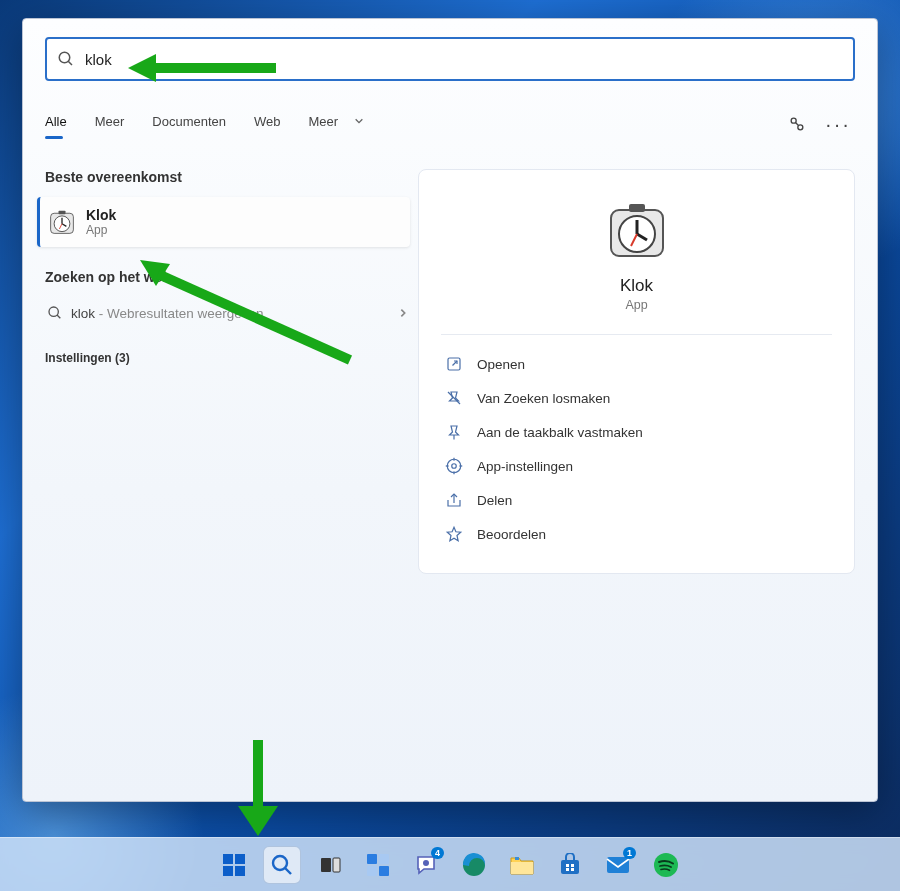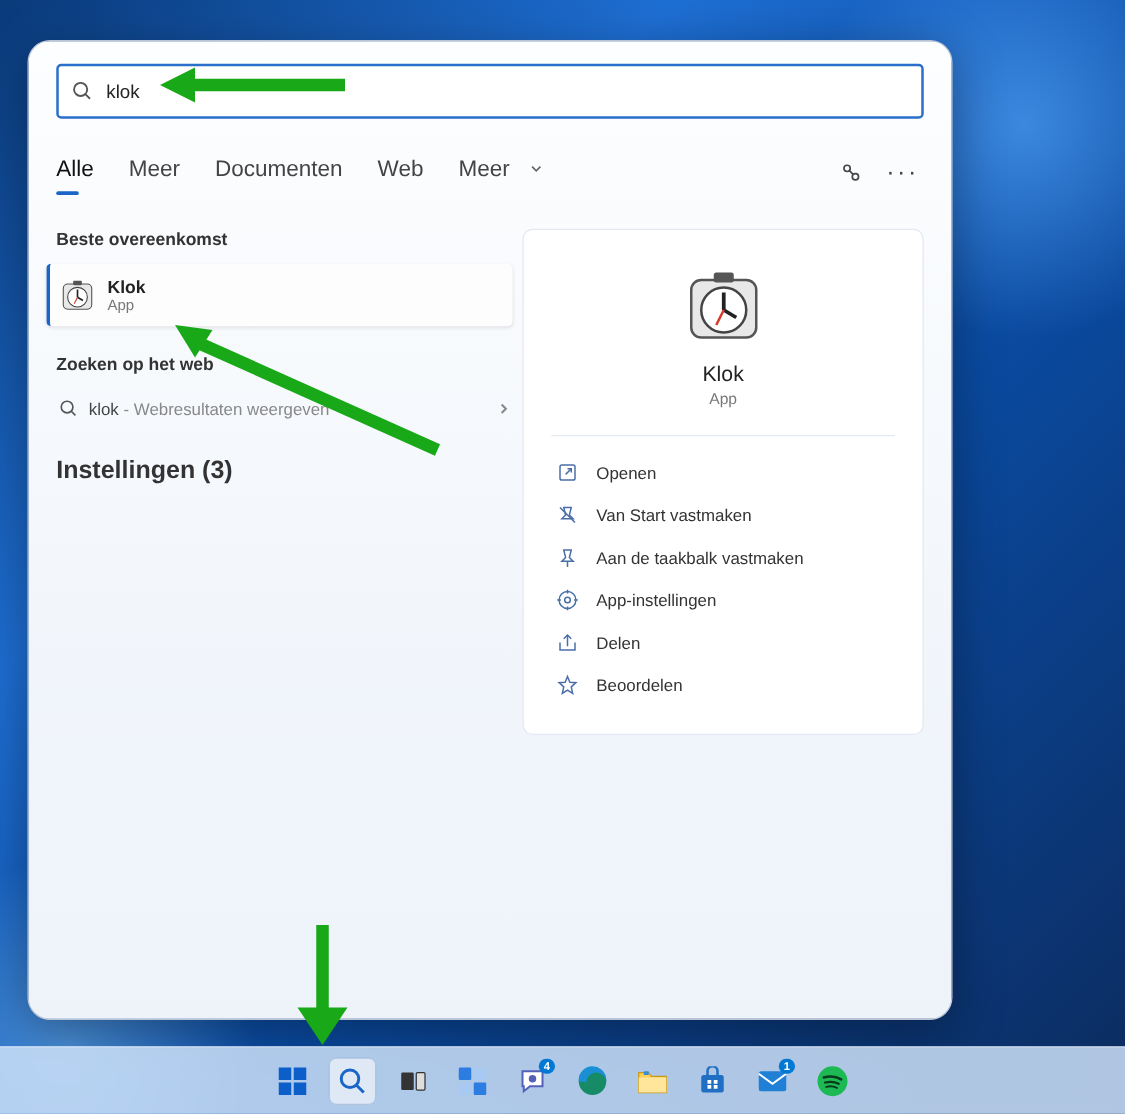--- a/index.html
+++ b/index.html
@@ -9,39 +9,39 @@
     position: relative; overflow: hidden;
   }
   .bg-swirl1 { position:absolute; width:400px; height:400px; border-radius:50%;
     background: radial-gradient(circle, rgba(90,170,255,0.6), transparent 60%);
     top:-100px; right:-120px; }
   .bg-swirl2 { position:absolute; width:350px; height:350px; border-radius:50%;
     background: radial-gradient(circle, rgba(130,200,255,0.5), transparent 60%);
     bottom:-120px; left:-120px; }
 
   .search-panel {
-    position:absolute; left:22px; top:32px; width:740px; height:784px;
+    position:absolute; left:22px; top:18px; width:856px; height:784px;
     background: linear-gradient(180deg, #fdfeff 0%, #f2f6fb 60%, #eef3fa 100%);
-    border-radius: 18px; border:1px solid #bcc4d4;
+    border-radius: 4px; border:1px solid #bcc4d4;
     box-shadow: 0 10px 40px rgba(0,0,0,0.35);
     padding: 18px 22px;
   }
 
   .search-box {
     height:44px; background:#fff; border:2px solid #2a6fc9; border-radius:4px;
     display:flex; align-items:center; padding:0 10px;
   }
   .search-box svg { width:18px; height:18px; stroke:#555; stroke-width:2; fill:none; }
   .search-box input {
     border:none; outline:none; flex:1; font-size:15px; margin-left:10px; color:#222;
   }
 
   .tabs-row { display:flex; align-items:center; margin-top:26px; height:34px; }
   .tabs { display:flex; gap:28px; flex:1; }
-  .tab { font-size:18px; color:#444; cursor:pointer; padding-bottom:6px; position:relative; }
+  .tab { font-size:13px; color:#444; cursor:pointer; padding-bottom:6px; position:relative; }
   .tab.active { color:#111; font-weight:500; }
   .tab.active::after { content:""; position:absolute; left:0; bottom:-4px; width:18px; height:3px;
     background:#1a66c8; border-radius:2px; }
   .tab.more { display:flex; align-items:center; gap:16px; }
   .chev-down { width:10px; height:10px; }
   .tabs-tools { display:flex; align-items:center; gap:18px; margin-right:4px; }
   .tool-icon { width:20px; height:20px; stroke:#444; stroke-width:1.6; fill:none; cursor:pointer; }
   .dots { font-size:20px; color:#444; cursor:pointer; letter-spacing:2px; line-height:1; }
 
   .content-row { display:flex; margin-top:28px; gap:8px; }
@@ -60,21 +60,21 @@
   .best-match .title { font-size:14px; font-weight:600; color:#222; }
   .best-match .subtitle { font-size:12px; color:#777; }
 
   .web-item { display:flex; align-items:center; gap:8px; padding:8px 2px; margin-top:6px;
     cursor:pointer; }
   .web-item .txt { font-size:13.5px; color:#444; }
   .web-item .hint { color:#888; }
   .web-item svg.search-mini { width:16px; height:16px; stroke:#555; fill:none; stroke-width:2; }
   .web-item .chev-r { margin-left:auto; width:10px; height:10px; stroke:#888; fill:none; stroke-width:2; }
 
-  .settings-label { font-size:20px; font-weight:600; color:#333; margin-top:22px; }
+  .settings-label { font-size:12px; font-weight:600; color:#333; margin-top:22px; }
 
   .preview-header { display:flex; flex-direction:column; align-items:center; padding:6px 0 18px; }
   .big-clock { width:64px; height:64px; }
   .preview-header .ptitle { font-size:17px; margin-top:14px; color:#222; }
   .preview-header .psub { font-size:12.5px; color:#777; margin-top:2px; }
 
   .preview-divider { height:1px; background:#e6eaf1; margin:4px 0 12px; }
 
   .action-item { display:flex; align-items:center; gap:14px; padding:8px 4px;
     cursor:pointer; border-radius:4px; }
@@ -196,21 +196,21 @@
             <polyline points="10,14 16,8"></polyline>
             <polyline points="12,8 16,8 16,12"></polyline>
         </svg>
         <span class="alabel">Openen</span>
       </div>
       <div class="action-item">
         <svg viewBox="0 0 24 24">
           <line x1="4" y1="4" x2="20" y2="20"></line>
             <path d="M8 4 L16 4 L14 12 L18 16 L6 16 L10 12 Z"></path>
         </svg>
-        <span class="alabel">Van Start vastmaken</span>
+        <span class="alabel">Van Zoeken losmaken</span>
       </div>
       <div class="action-item">
         <svg viewBox="0 0 24 24">
           <path d="M8 4 L16 4 L14 12 L18 16 L6 16 L10 12 Z"></path>
             <line x1="12" y1="16" x2="12" y2="22"></line>
         </svg>
         <span class="alabel">Aan de taakbalk vastmaken</span>
       </div>
       <div class="action-item">
         <svg viewBox="0 0 24 24">

